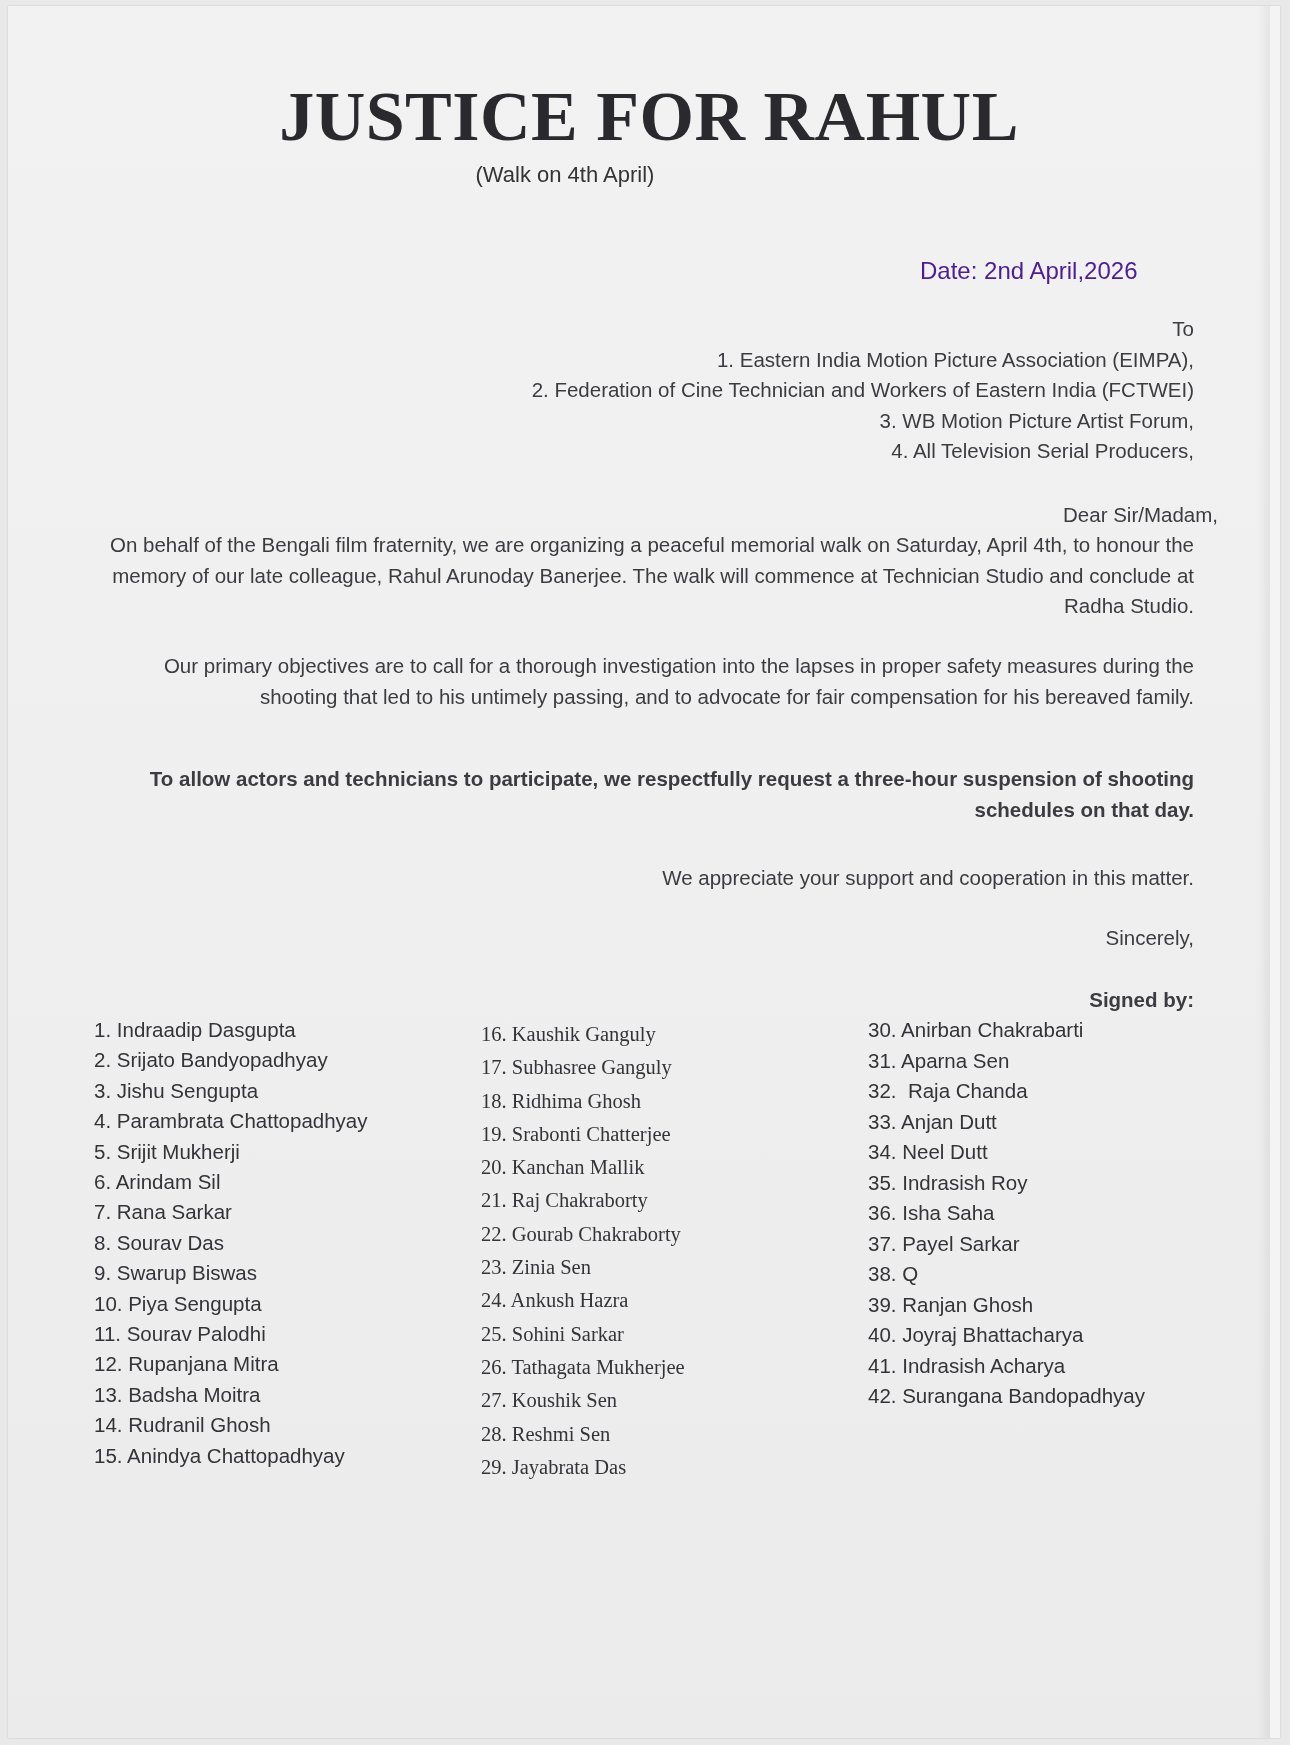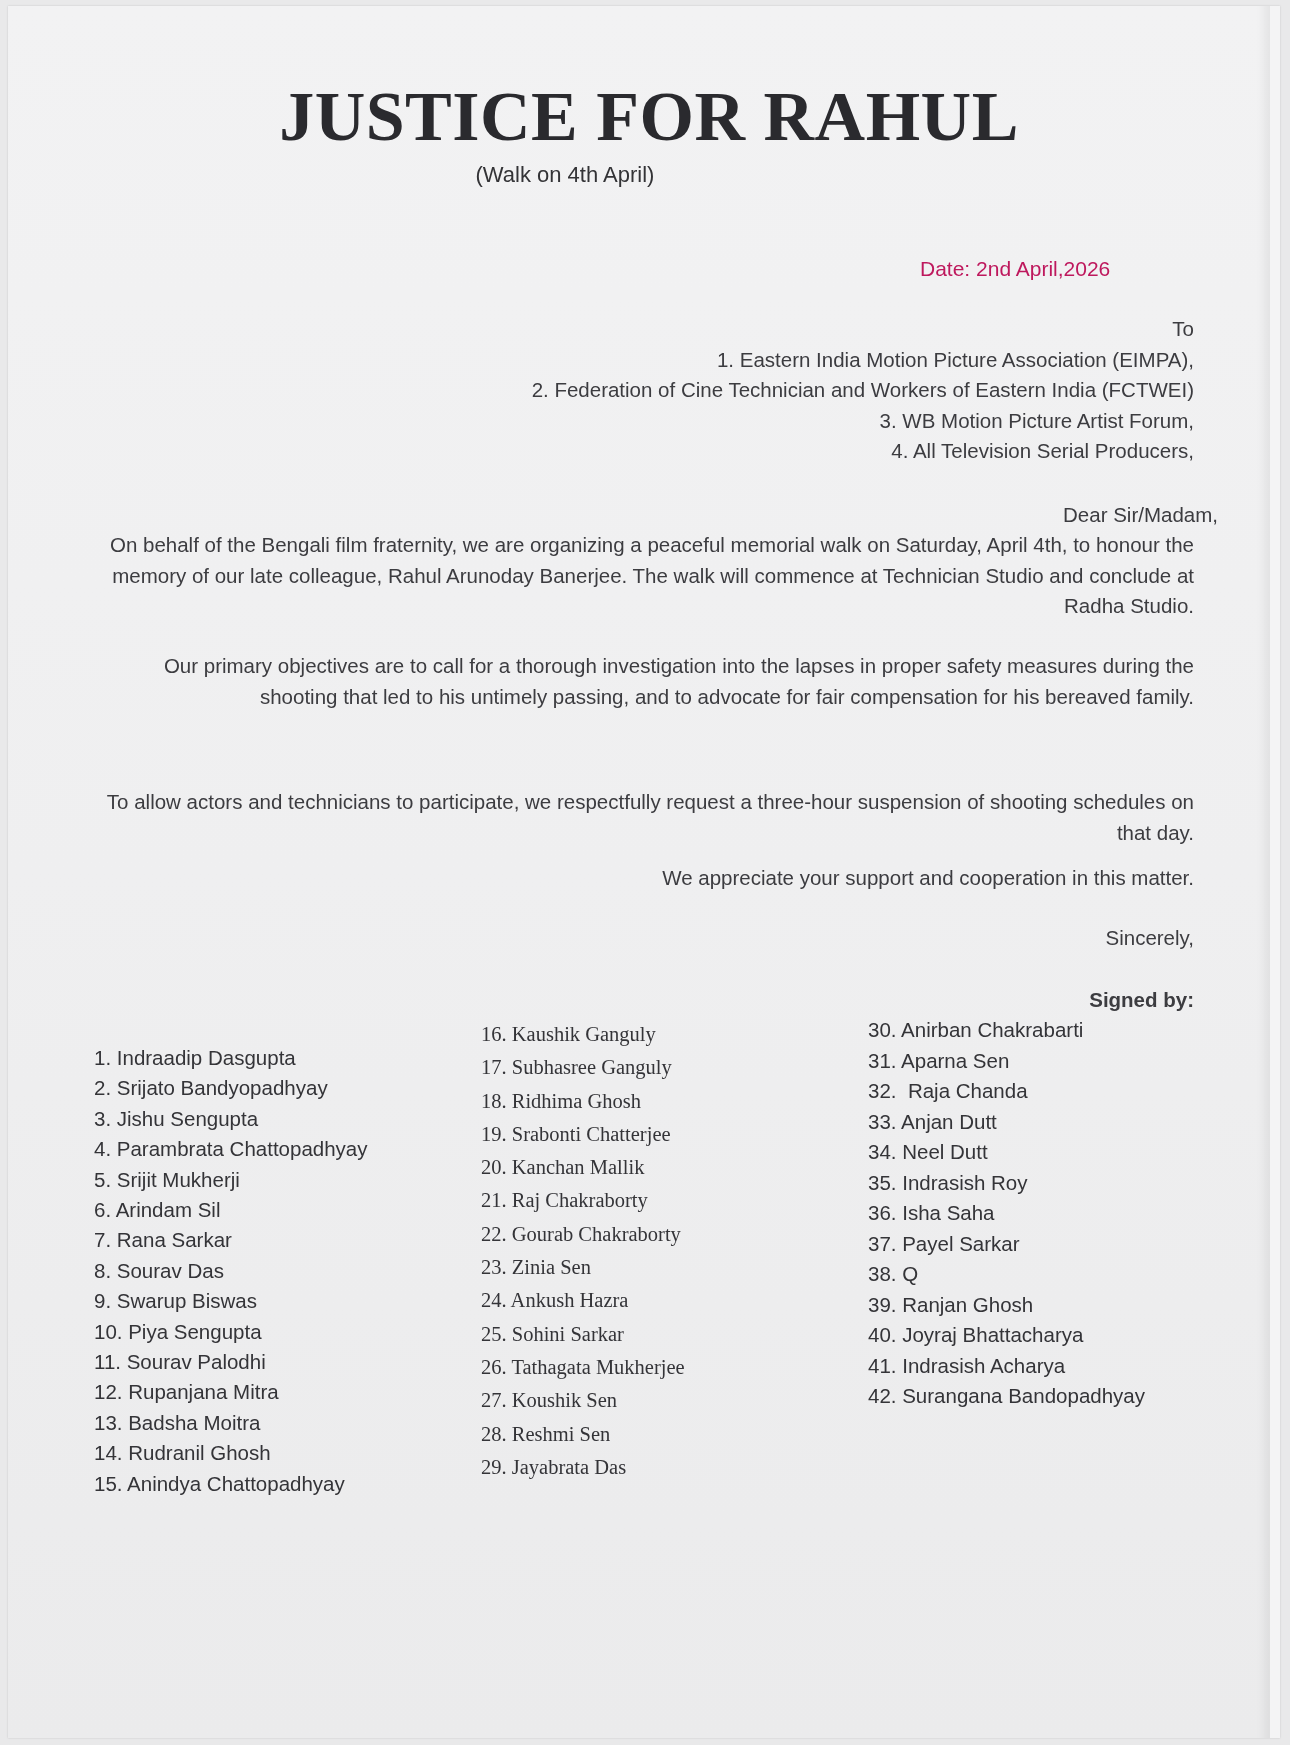--- a/index.html
+++ b/index.html
@@ -46,51 +46,51 @@
       text-align: center;
       font-family: "Liberation Sans", sans-serif;
       font-size: 22px;
       color: #333336;
       margin: 0;
     }
     .date {
       position: absolute;
       top: 257px;
       left: 920px;
-      font-size: 21px;
-      color: #be185d;
+      font-size: 24px;
+      color: #4c1d95;
     }
     .body-text {
       position: absolute;
       left: 94px;
       width: 1100px;
       font-size: 20.5px;
       color: #3c3c40;
       line-height: 30.5px;
       text-align: right;
     }
     .to-block { top: 314px; }
     .to-block .line { white-space: nowrap; }
     .salutation { top: 500px; margin-left: 24px; }
     .para1 { top: 530px; }
     .para2 { top: 651px; }
-    .para3 { top: 787px; }
+    .para3 { top: 764px; font-weight: bold; }
     .para4 { top: 863px; }
     .closing { top: 923px; }
     .signed-label { top: 985px; font-weight: bold; }
 
     .sig-col {
       position: absolute;
       font-size: 20.5px;
       color: #343438;
       line-height: 30.4px;
       white-space: nowrap;
     }
     .sig-col .sig { display: block; }
-    .col1 { left: 94px; top: 1015px; margin-top: 28px; }
+    .col1 { left: 94px; top: 1015px; }
     .col2 { left: 481px; top: 1018px; line-height: 33.3px; font-family: Liberation Serif, serif; }
     .col3 { left: 868px; top: 1015px; line-height: 30.5px; }
   </style>
 </head>
 <body>
 
 <div class="page"></div>
 
 <h1 class="title">JUSTICE FOR RAHUL</h1>
 <p class="subtitle">(Walk on 4th April)</p>

